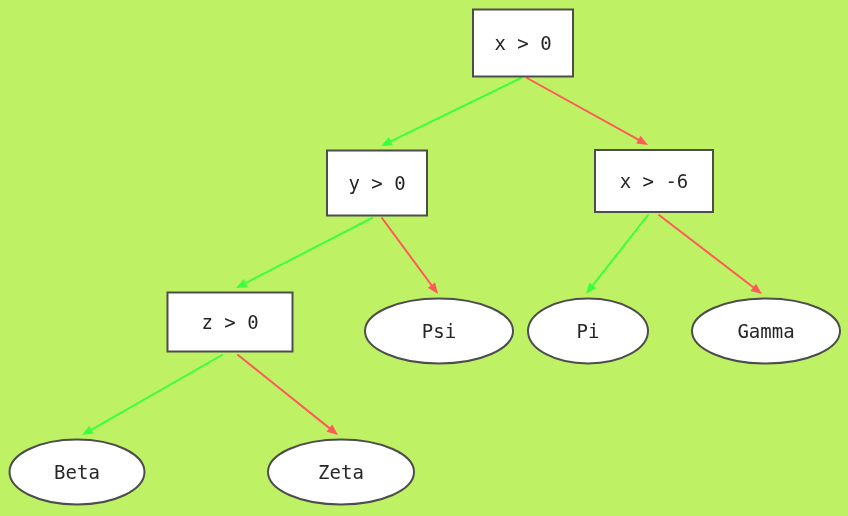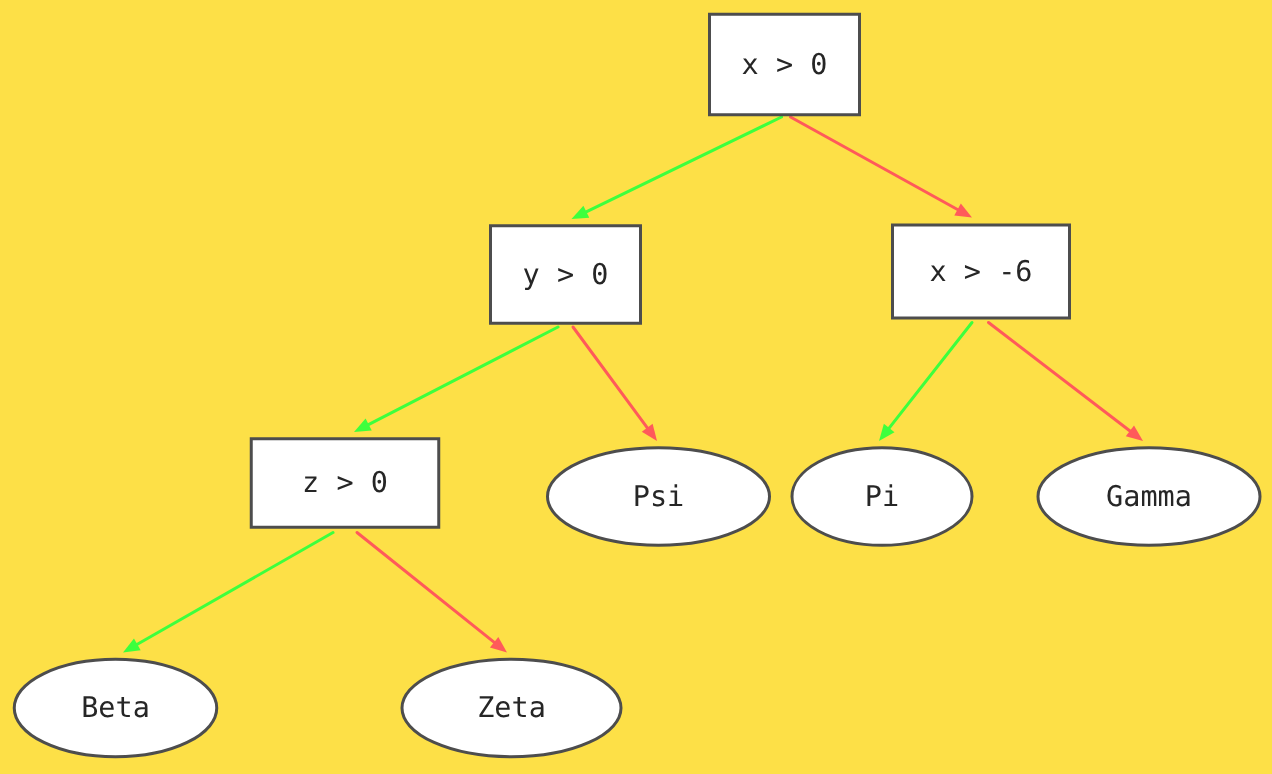--- a/index.html
+++ b/index.html
@@ -10,21 +10,21 @@
   body {
     width: 848px;
     height: 516px;
     font-family: "DejaVu Sans Mono", "Liberation Mono", monospace;
     overflow: hidden;
   }
   #diagram-root {
     position: relative;
     width: 848px;
     height: 516px;
-    background: #fde047;
+    background: #bef264;
   }
   svg#tree-svg {
     display: block;
     width: 848px;
     height: 516px;
   }
   .node-shape {
     fill: #ffffff;
     stroke: #4d4d4d;
     stroke-width: 2;

